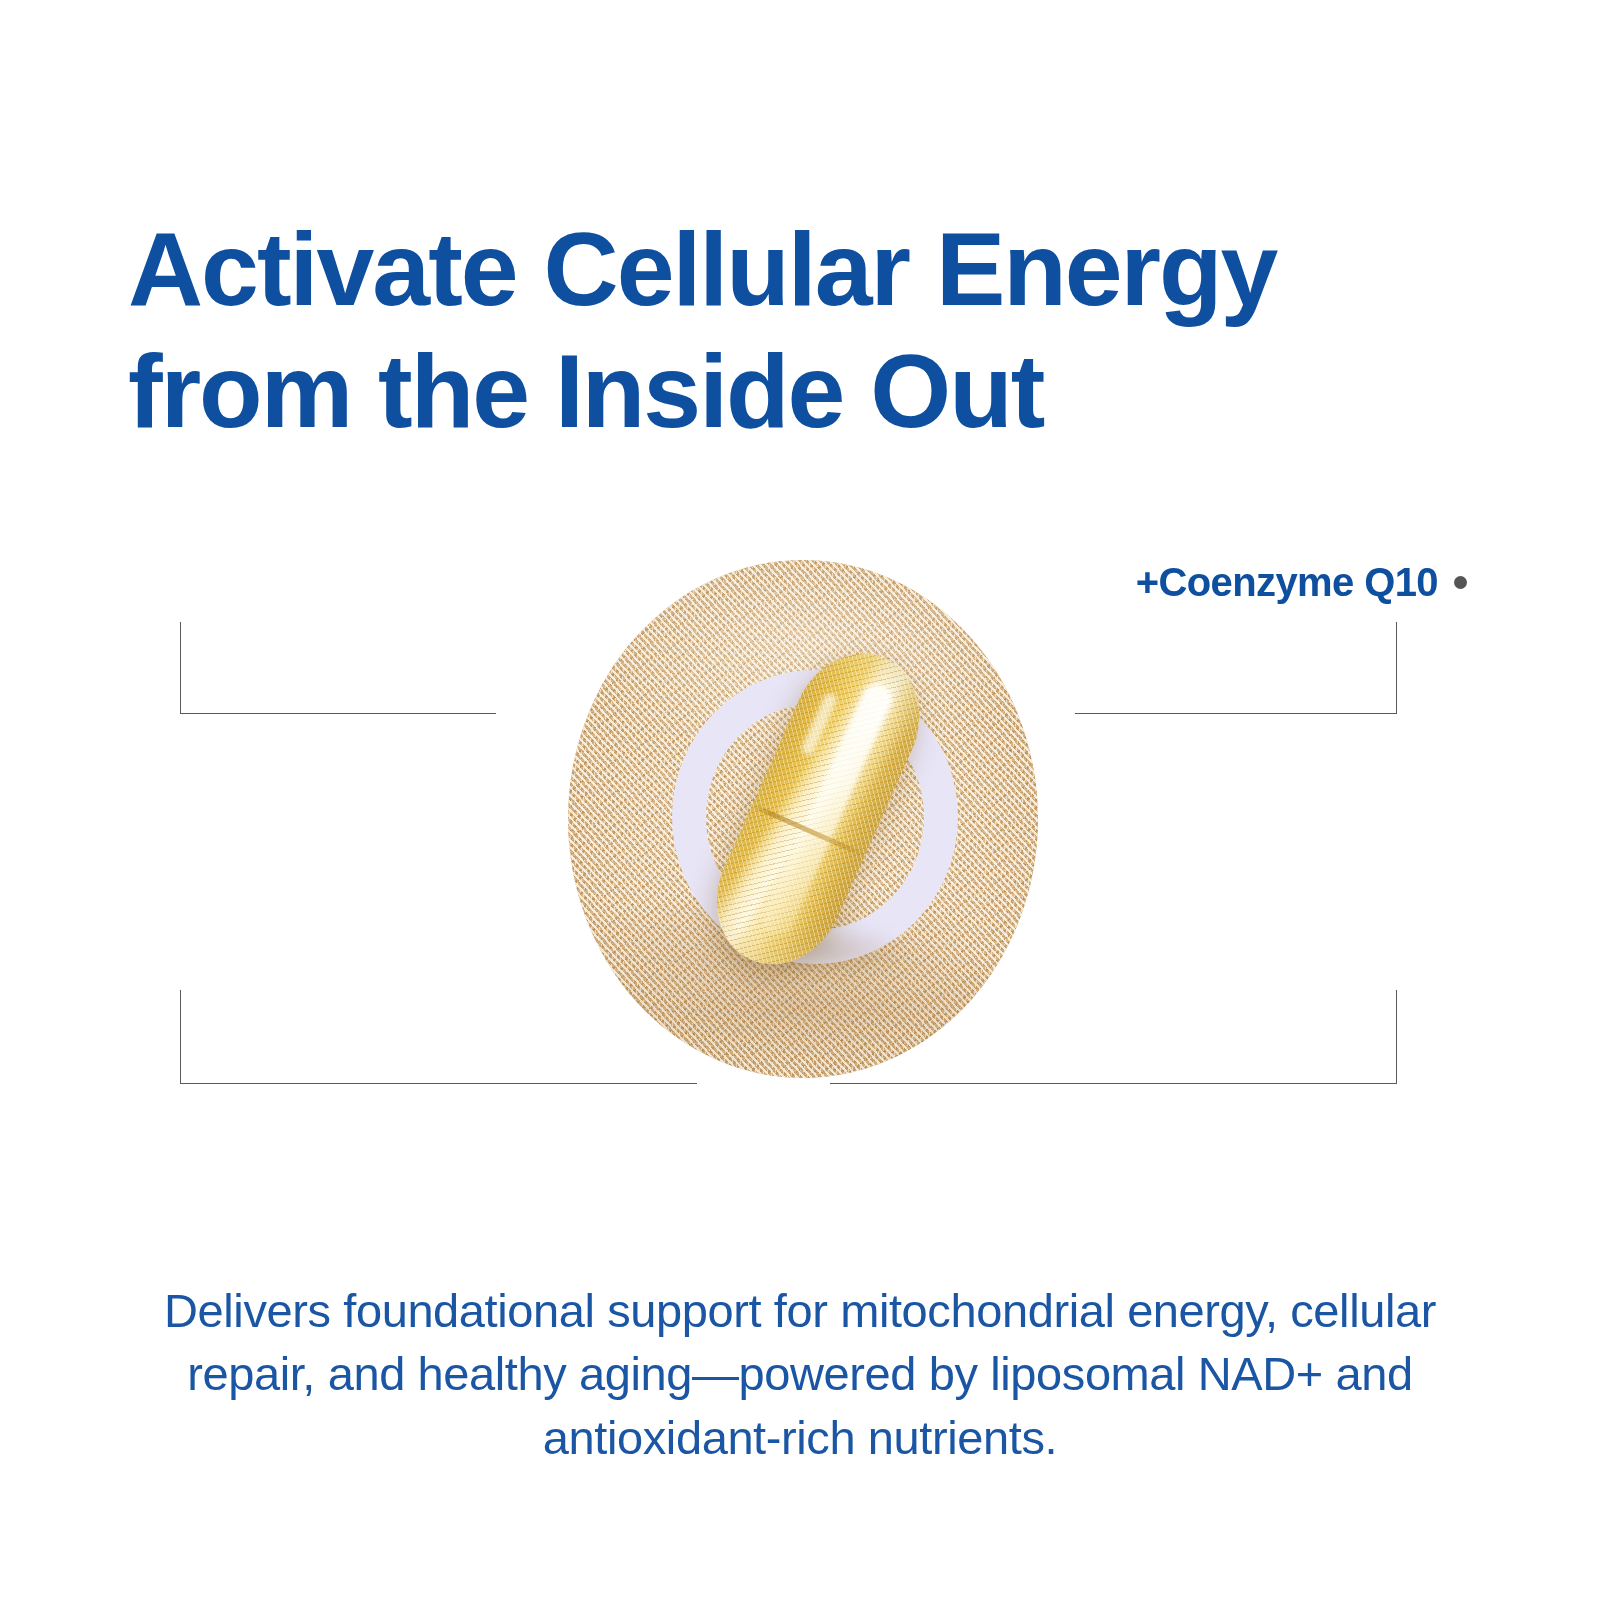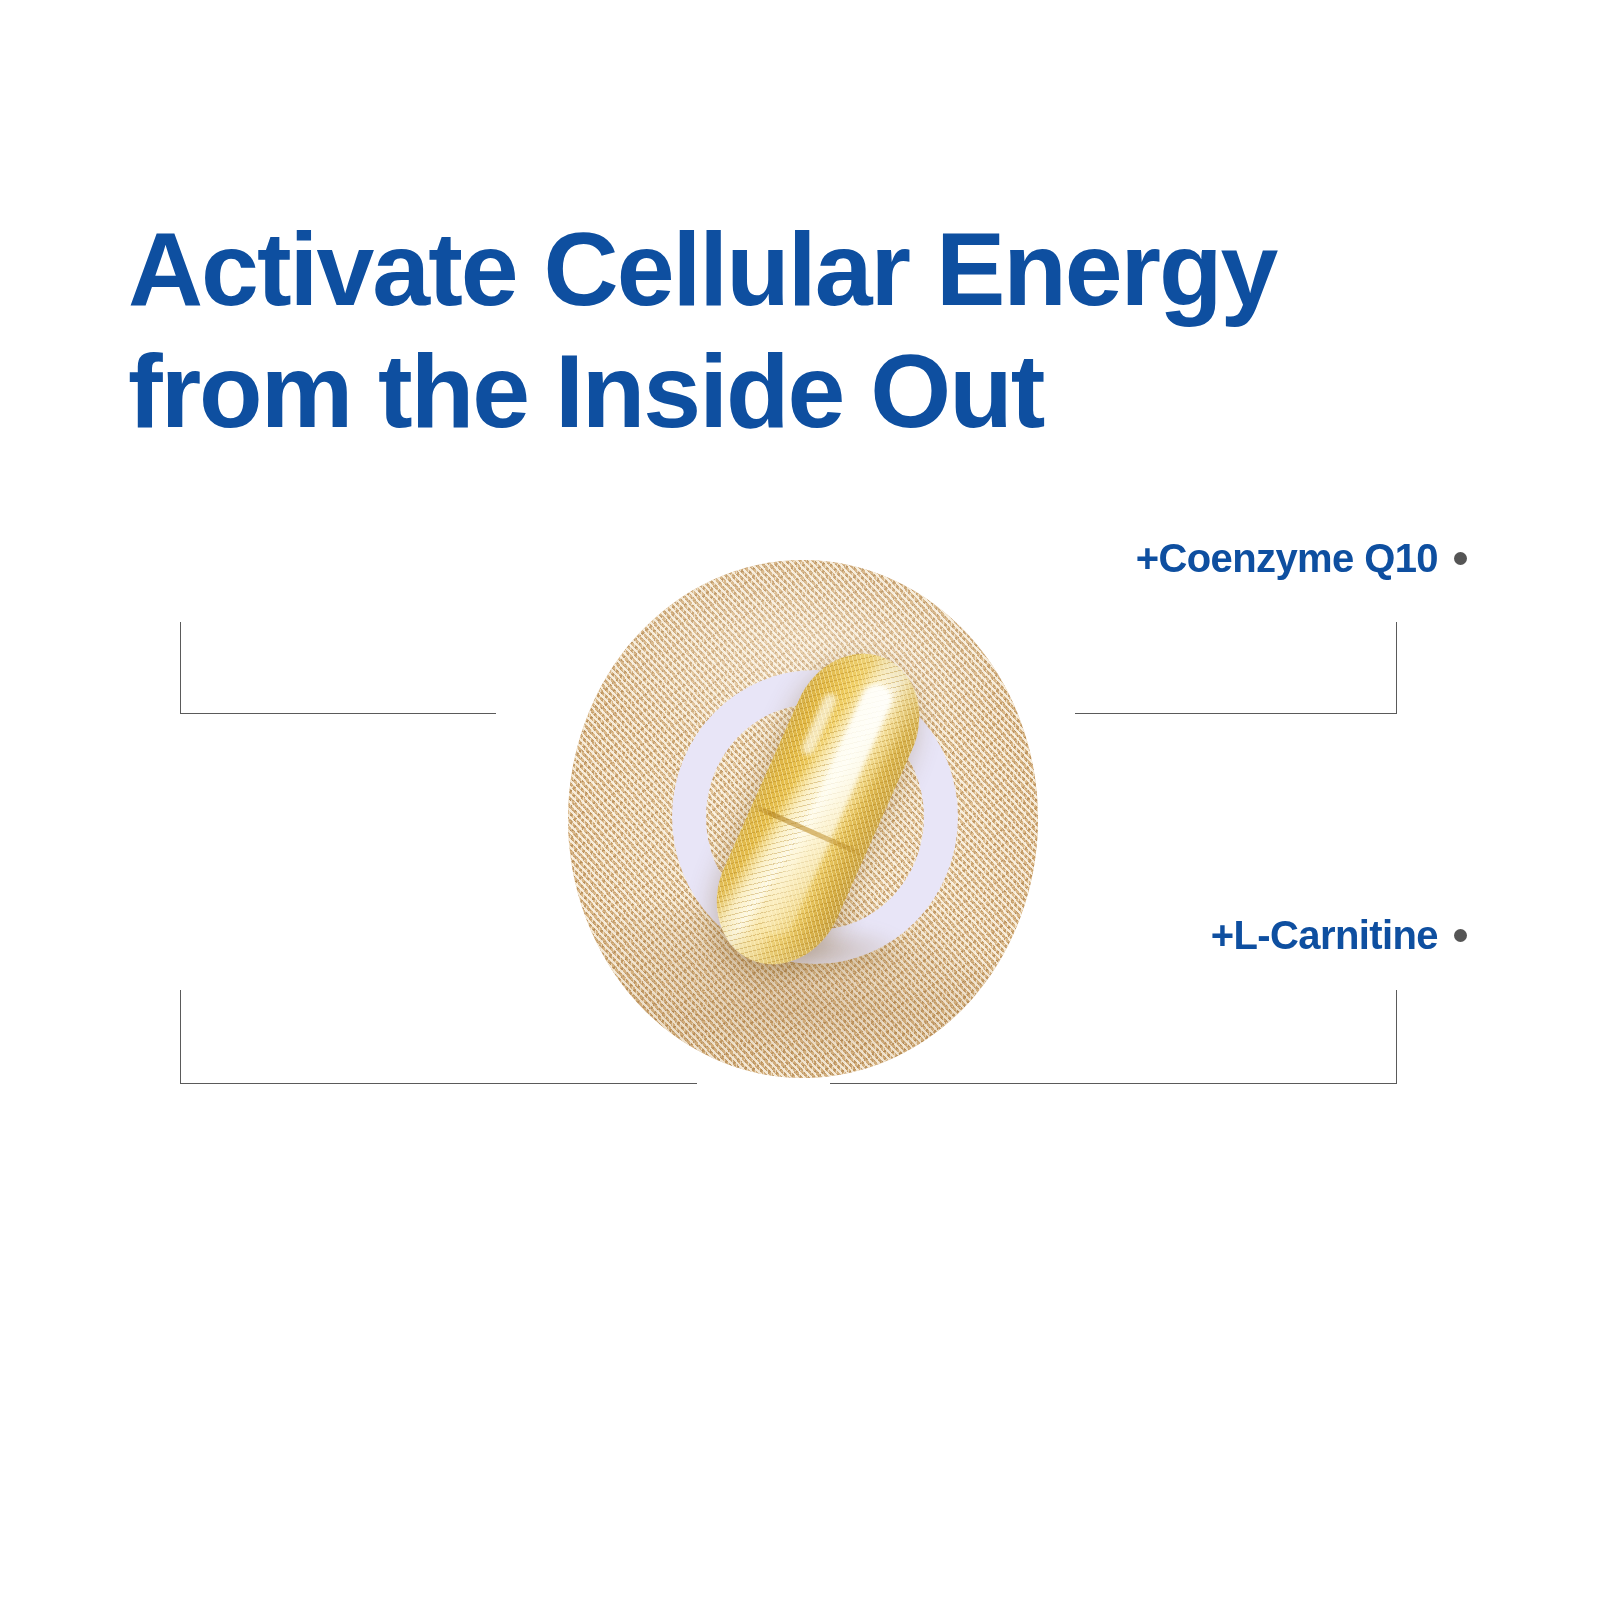--- a/index.html
+++ b/index.html
@@ -239,21 +239,21 @@
   }
   .bullet-dot {
     width: 13px;
     height: 13px;
     border-radius: 50%;
     background: #555555;
     flex: 0 0 auto;
   }
 
   .cl-nad    { left: 110px;  top: 560px;  }
-  .cl-coq10  { right: 110px; top: 536px; margin-left: 28px;  }
+  .cl-coq10  { right: 110px; top: 560px; margin-left: 28px;  }
   .cl-trans  { left: 110px;  top: 913px;  }
   .cl-carn   { right: 110px; top: 913px;  }
 
   
   .leader {
     position: absolute;
     border-color: #5a5a5a;
     border-style: solid;
     border-width: 0;
     box-sizing: border-box;
@@ -326,19 +326,16 @@
   <div class="leader leader-bl"></div>
   <div class="leader leader-br"></div>
 
 
   <div class="callout-label right-side cl-coq10">
     <span>+Coenzyme Q10</span>
     <span class="bullet-dot"></span>
   </div>
 
 
-  <div class="callout-label right-side cl-carn">
-    <span>+L-Carnitine</span>
-    <span class="bullet-dot"></span>
-  </div>
-
+
+  <p class="body-copy">Delivers foundational support for mitochondrial energy, cellular repair, and healthy aging—powered by liposomal NAD+ and antioxidant-rich nutrients.</p>
 
 </div>
 
 </body></html>

